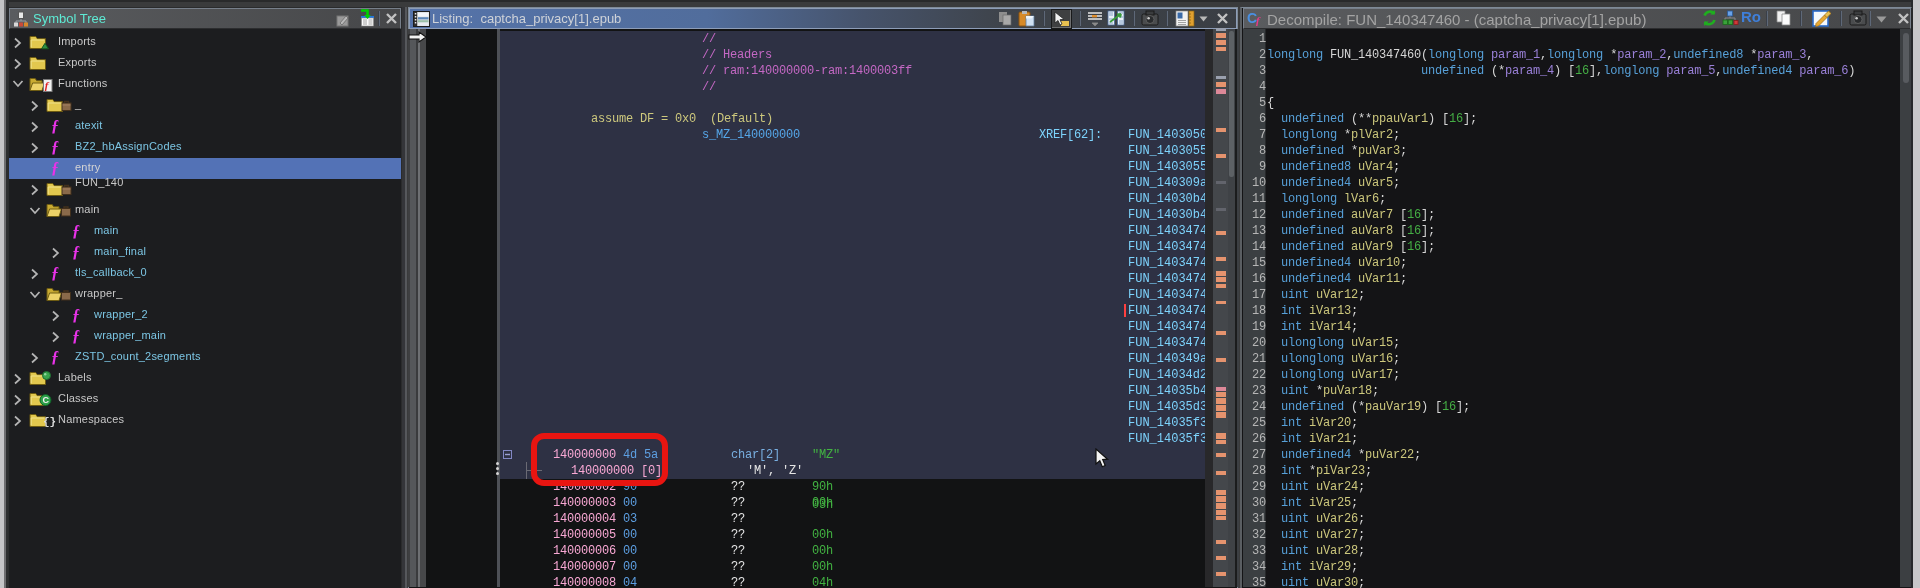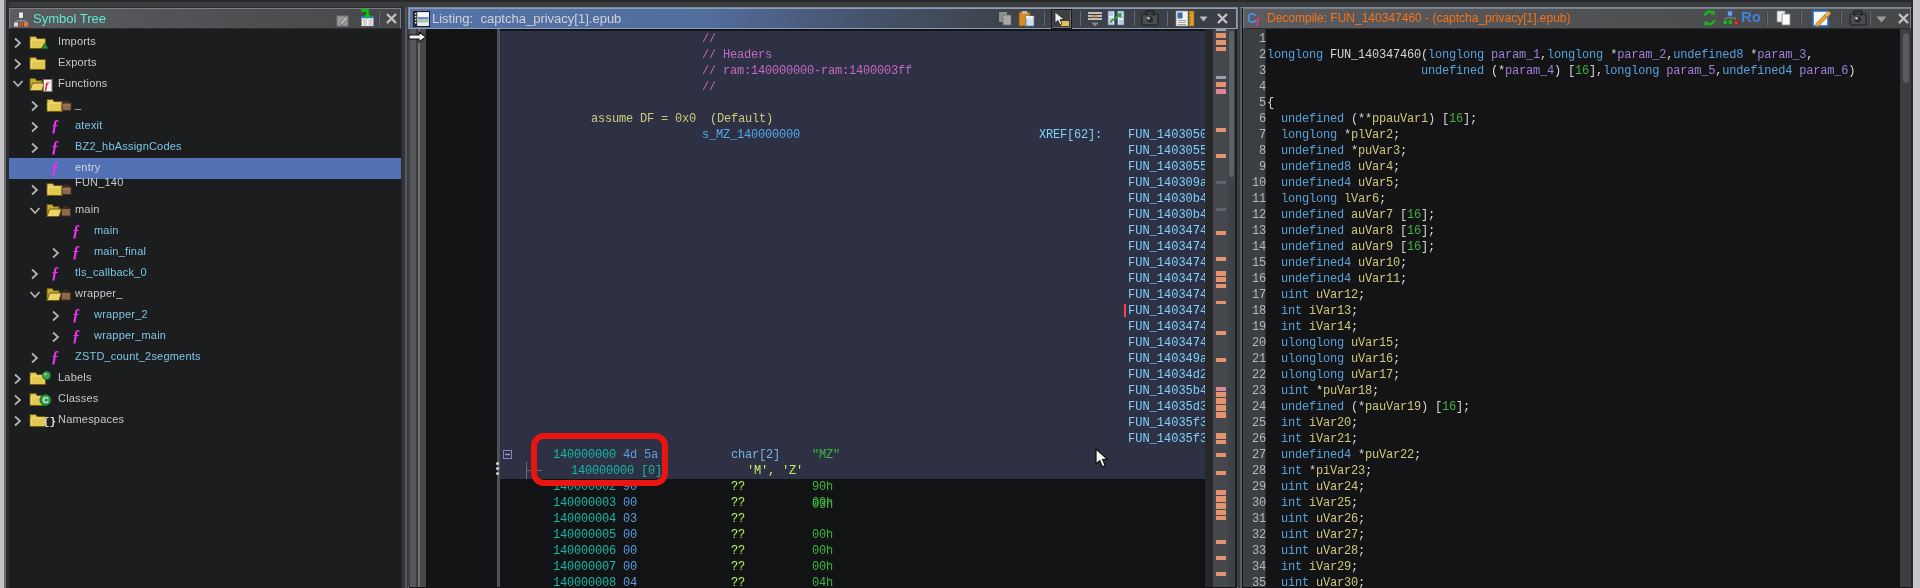--- a/index.html
+++ b/index.html
@@ -2,22 +2,22 @@
 <html><head><meta charset="utf-8"><style>
 *{margin:0;padding:0;box-sizing:border-box}
 html,body{width:1920px;height:588px;background:#3a3b3c;font-family:"Liberation Sans",sans-serif;overflow:hidden;position:relative}
 .abs{position:absolute}
 .panel{position:absolute;border:1px solid #7d8996}
 .phead{position:absolute;background:linear-gradient(90deg,#5a5c5f,#464749);border:1px solid #777f8a;border-bottom-color:#2c2d2f;color:#caccce;font-size:13px}
 .focus{background:linear-gradient(90deg,#5573a9 0%,#516d9c 36%,#46536b 55%,#3e434a 72%,#3a3e44 100%);border-color:#8d9db8}
 .ptitle{position:absolute;top:3px;white-space:nowrap}
 .row{position:absolute;height:16px;line-height:16px;font-family:"Liberation Mono",monospace;font-size:12px;white-space:pre;letter-spacing:-0.2px}
 .mono{font-family:"Liberation Mono",monospace;font-size:12px;line-height:16px;white-space:pre;letter-spacing:-0.2px}
-.adr{color:#14b8a6}.byt{color:#5d9fe2}.ty2{color:#79b0e2}.grn{color:#42b342}.lbl{color:#55a6e8}
-.kha{color:#cdc87d}.com{color:#c468c4}.xrf{color:#7dd3fc}.wht{color:#bef264}
+.adr{color:#f9a8d4}.byt{color:#5d9fe2}.ty2{color:#79b0e2}.grn{color:#42b342}.lbl{color:#55a6e8}
+.kha{color:#cdc87d}.com{color:#c468c4}.xrf{color:#7dd3fc}.wht{color:#e5e5e5}
 .t{color:#57a0d8}.v{color:#cdc87d}.p{color:#9a80d8}.n{color:#44ad44}
 .tlab{position:absolute;top:3px;font-size:11px;color:#c8c8c8;white-space:nowrap;letter-spacing:0.2px}
 .flab{color:#7cc6e4}
 .fnk{position:absolute;font:italic bold 16px "Liberation Serif",serif;color:#e832e8;top:0px}
 .sep{position:absolute;top:3px;width:2px;height:15px;background:#3a3f48;border-right:1px solid #5e6878}
 .mark{position:absolute;width:10px;background:#e5936e}
 </style></head><body>
 
 <div class="abs" style="left:6px;top:0;width:1914px;height:2px;background:#292a2b"></div>
 <div class="abs" style="left:0;top:0;width:4px;height:588px;background:#c4c4c6"></div>
@@ -120,21 +120,21 @@
 </svg>
 <svg class="abs" style="left:1199px;top:16px" width="9" height="6" viewBox="0 0 9 6">
     <path d="M0.5 0.5 h8 l-4 5z" fill="#b8b8b8"></path>
   </svg>
 <svg class="abs" style="left:1216px;top:12px" width="13" height="13" viewBox="0 0 13 13">
   <path d="M2 2 L11 11 M11 2 L2 11" stroke="#c2c2c2" stroke-width="2.4"></path>
 </svg>
 
 <span class="abs" style="left:1247px;top:10px;font:bold 14px 'Liberation Sans';color:#4a90e2">C</span>
 <span class="abs" style="left:1256px;top:14px;font:italic bold 11px 'Liberation Serif';color:#e83a8a">f</span>
-<span class="ptitle" style="left:1267px;top:11px;color:#f97316;font-size:12px">Decompile: FUN_140347460 - (captcha_privacy[1].epub)</span>
+<span class="ptitle" style="left:1267px;top:11px;color:#a3a3a3;font-size:15px">Decompile: FUN_140347460 - (captcha_privacy[1].epub)</span>
 
 <svg class="abs" style="left:1701px;top:9px" width="17" height="18" viewBox="0 0 17 18">
   <path d="M3.5 6.5 A6 6 0 0 1 13.5 4.5" stroke="#1fae1f" stroke-width="2.6" fill="none"></path>
   <path d="M13.8 1 v4.6 h-4.6z" fill="#1fae1f"></path>
   <path d="M13.5 11 A6 6 0 0 1 3.5 13.5" stroke="#1fae1f" stroke-width="2.6" fill="none"></path>
   <path d="M3.2 17 v-4.6 h4.6z" fill="#1fae1f"></path>
 </svg>
 <svg class="abs" style="left:1722px;top:10px" width="17" height="16" viewBox="0 0 17 16">
   <path d="M8 3 v5 M3 13 V8 h10 v5" stroke="#888" fill="none"></path>
   <rect x="5.5" y="1" width="5" height="5" fill="#6aa2e8" stroke="#2a5a9a" stroke-width="0.8"></rect>

